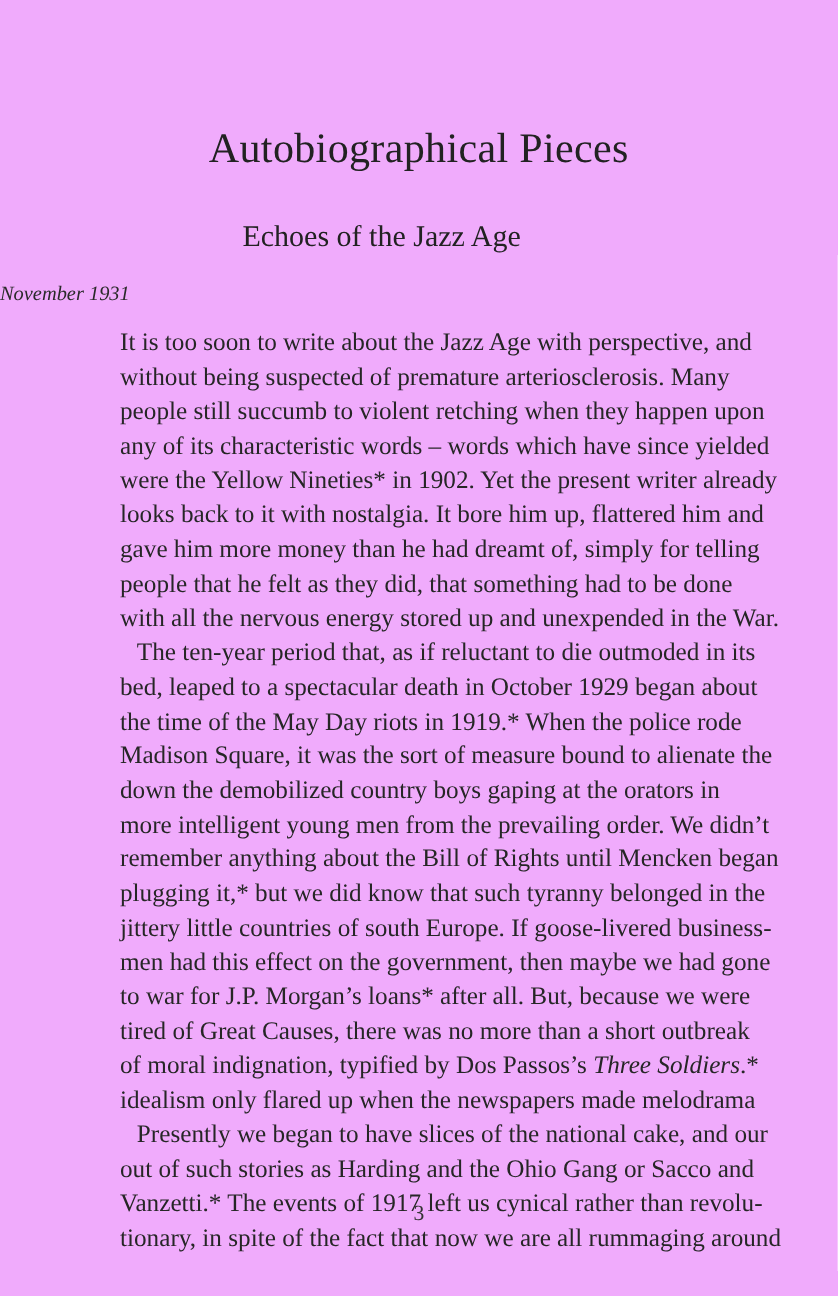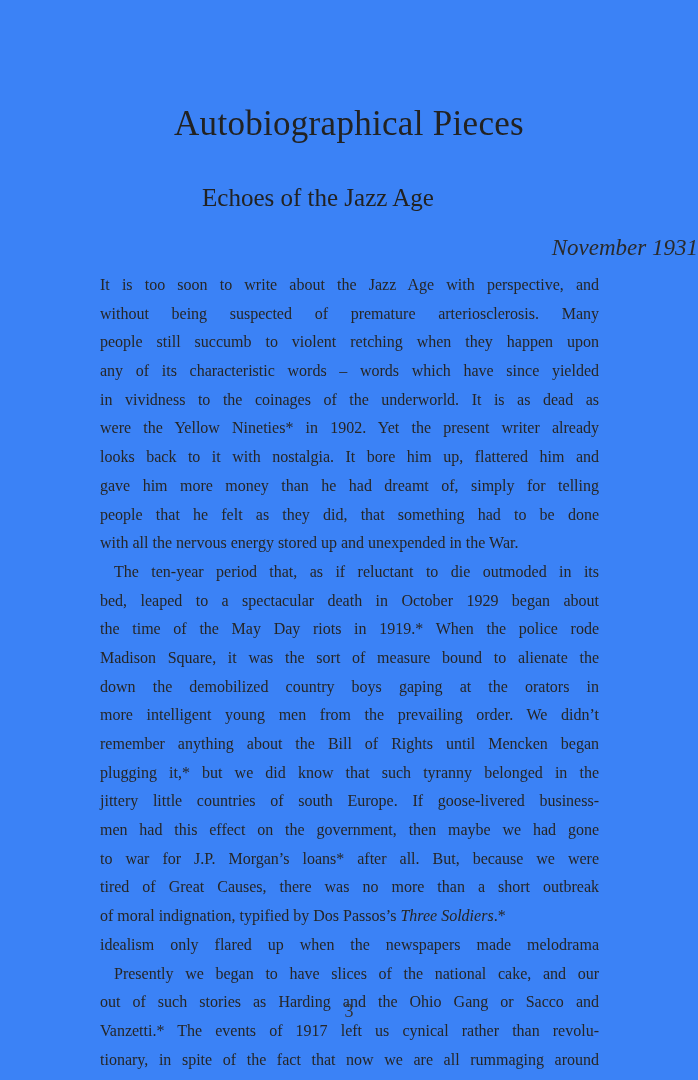--- a/index.html
+++ b/index.html
@@ -1,37 +1,37 @@
 <!DOCTYPE html>
 <html><head>
   <meta charset="utf-8">
   <style>
     html, body { margin: 0; padding: 0; background: #ffffff; }
     body {
       width: 698px; height: 1080px; position: relative; overflow: hidden;
       font-family: "Liberation Serif", "DejaVu Serif", serif;
       color: #2a2a2a;
     }
-    .page { position: absolute; left: 0; top: 0; width: 698px; height: 1080px; background: #3b82f6; }
+    .page { position: absolute; left: 0; top: 0; width: 698px; height: 1080px; background: #f0abfc; }
     .title {
       position: absolute; top: 104px; left: 0; width: 698px; text-align: center;
       font-size: 35px; letter-spacing: 0.3px; color: #222;
       font-weight: normal; margin: 0;
     }
     .subtitle {
       position: absolute; top: 184px; left: 0; width: 636px; text-align: center;
       font-size: 25px; color: #222; font-weight: normal; margin: 0;
     }
     .dateline {
-      position: absolute; top: 235px; left: 0; width: 698px; text-align: right;
-      font-size: 23px; font-style: italic; color: #2a2a2a; margin: 0;
+      position: absolute; top: 235px; left: 0; width: 698px; text-align: left;
+      font-size: 17px; font-style: italic; color: #2a2a2a; margin: 0;
     }
     .body-text {
       position: absolute; top: 271px; left: 100px; width: 499px;
-      font-size: 16px; line-height: 28.7px; color: #262626;
+      font-size: 21px; line-height: 28.7px; color: #262626;
     }
     .line {
       display: block; white-space: nowrap;
       text-align: justify; text-align-last: justify; height: 28.7px;
     }
     .line.last { text-align-last: left; }
     .line.indent { padding-left: 14px; }
     .pagenum {
       position: absolute; top: 1001px; left: 0; width: 698px; text-align: center;
       font-size: 18px; color: #333;
@@ -44,21 +44,20 @@
 <div class="page">
   <h1 class="title">Autobiographical Pieces</h1>
   <h2 class="subtitle">Echoes of the Jazz Age</h2>
   <div class="dateline">November 1931</div>
 
   <div class="body-text">
     <span class="line">It is too soon to write about the Jazz Age with perspective, and</span>
     <span class="line">without being suspected of premature arteriosclerosis. Many</span>
     <span class="line">people still succumb to violent retching when they happen upon</span>
     <span class="line">any of its characteristic words – words which have since yielded</span>
-    <span class="line">in vividness to the coinages of the underworld. It is as dead as</span>
     <span class="line">were the Yellow Nineties* in 1902. Yet the present writer already</span>
     <span class="line">looks back to it with nostalgia. It bore him up, flattered him and</span>
     <span class="line">gave him more money than he had dreamt of, simply for telling</span>
     <span class="line">people that he felt as they did, that something had to be done</span>
     <span class="line last">with all the nervous energy stored up and unexpended in the War.</span>
     <span class="line indent">The ten-year period that, as if reluctant to die outmoded in its</span>
     <span class="line">bed, leaped to a spectacular death in October 1929 began about</span>
     <span class="line">the time of the May Day riots in 1919.* When the police rode</span>
     <span class="line">Madison Square, it was the sort of measure bound to alienate the</span>
     <span class="line">down the demobilized country boys gaping at the orators in</span>

